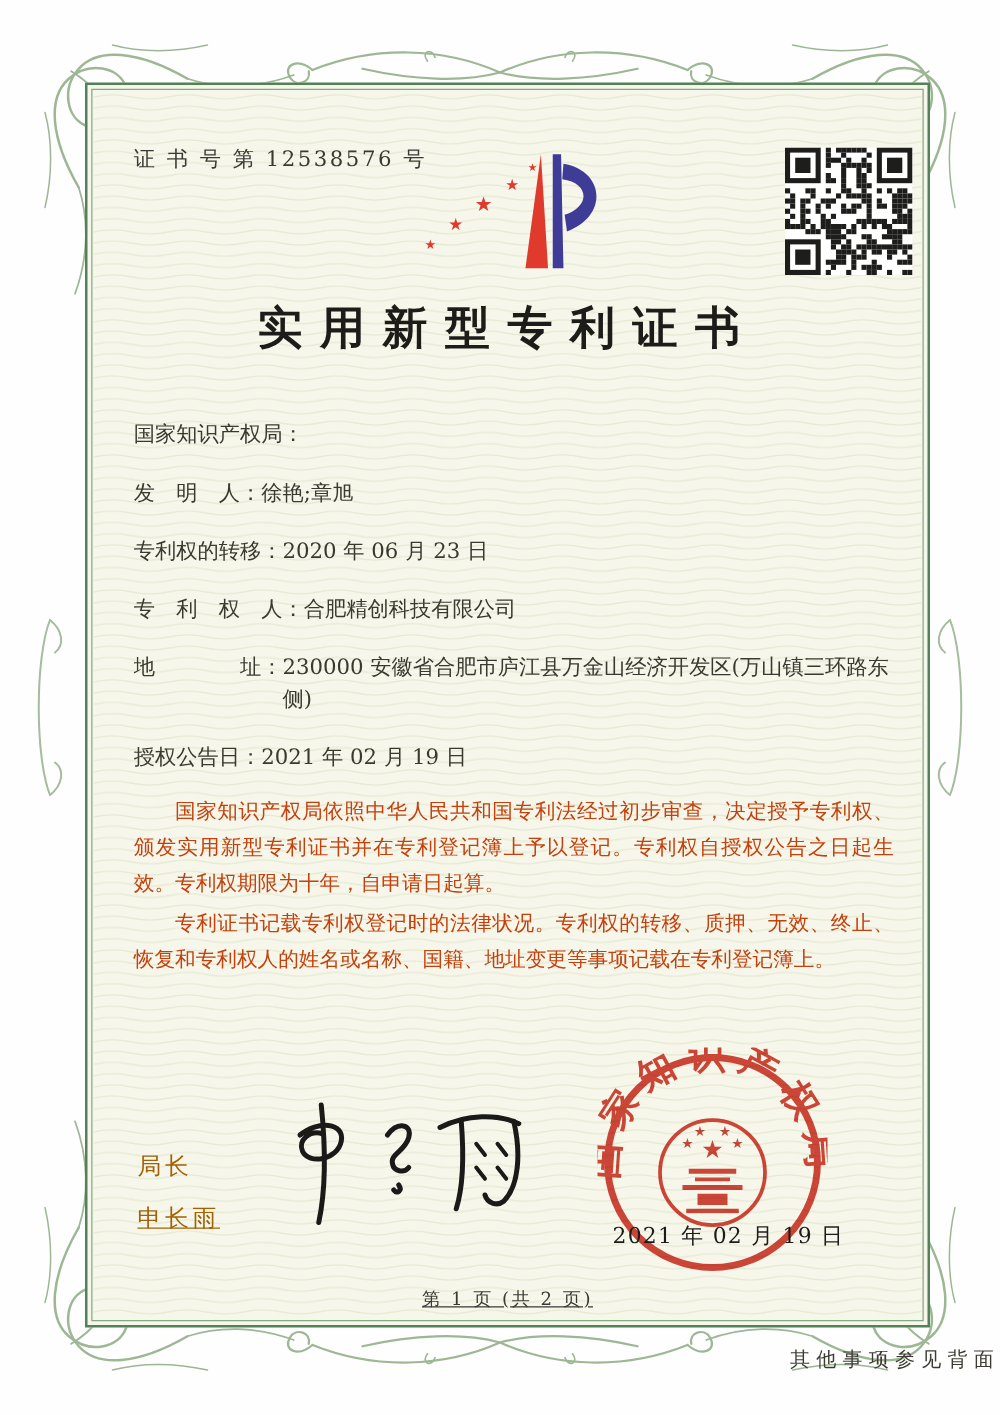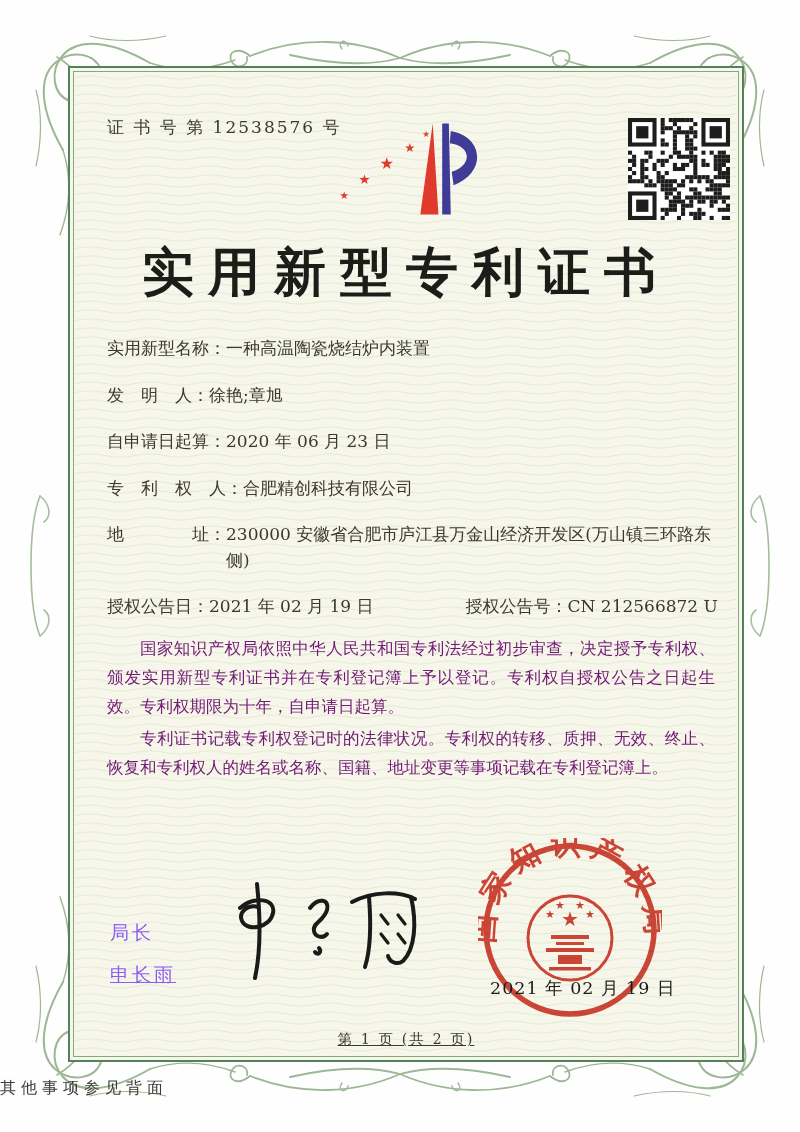--- a/index.html
+++ b/index.html
@@ -8,39 +8,39 @@
   .ornaments{position:absolute;left:0;top:0;width:800px;height:1132px;pointer-events:none;}
   .panel{position:absolute;left:68px;top:66px;width:676px;height:996px;
          border:2px solid #54805a;background:#f7f6ea;box-sizing:border-box;}
   .panel::after{content:"";position:absolute;inset:3px;border:1px solid #84a982;pointer-events:none;}
   .guilloche{position:absolute;inset:5px;width:calc(100% - 10px);height:calc(100% - 10px);}
   .content{position:absolute;inset:0;}
   .cert-no{position:absolute;left:37px;top:48px;font-size:17px;letter-spacing:2px;color:#3a3a33;}
   .logo{position:absolute;left:262px;top:42px;}
   .qr{position:absolute;left:558px;top:50px;width:102px;height:102px;}
   .title{position:absolute;left:0;top:170px;width:100%;margin:0;text-align:center;
-         font-size:52px;font-weight:bold;letter-spacing:14px;color:#1c1c18;}
+         font-size:36px;font-weight:bold;letter-spacing:14px;color:#1c1c18;}
   .body-block{position:absolute;left:37px;top:268px;width:608px;}
   .field{display:flex;font-size:17px;line-height:1.5;margin-bottom:21px;color:#3a392f;}
   .flabel{white-space:nowrap;}
   .fvalue{flex:1;}
   .grant-row{display:flex;justify-content:flex-start;gap:92px;margin-bottom:10px;}
   .grant-row .pair{white-space:nowrap;}
-  .paras{margin-top:14px;color:#701a75;}
+  .paras{margin-top:14px;color:#c2410c;}
   .paras p{margin:0 0 2px 0;font-size:16.5px;line-height:1.78;text-indent:2em;text-align:justify;}
-  .signer{position:absolute;left:40px;top:852px;font-size:19px;color:#8b5cf6;}
+  .signer{position:absolute;left:40px;top:852px;font-size:19px;color:#a16207;}
   .signer .s-title{margin-bottom:16px;letter-spacing:3px;}
   .signer .s-name{letter-spacing:3px;text-decoration:underline;}
   .signature{position:absolute;left:132px;top:800px;}
   .seal{position:absolute;left:408px;top:770px;mix-blend-mode:multiply;opacity:.93;}
   .seal-date{position:absolute;left:420px;top:908px;width:200px;font-size:17.5px;
              color:#1b1b19;letter-spacing:1px;}
   .page-no{position:absolute;left:0;top:962px;width:100%;text-align:center;
            font-size:14.5px;letter-spacing:2px;color:#3a3a33;text-decoration:underline;}
-  .footer-note{position:absolute;left:0;top:1078px;width:100%;text-align:left;
+  .footer-note{position:absolute;left:0;top:1078px;width:100%;text-align:right;
                font-size:16px;letter-spacing:5px;color:#3c3b33;}
 </style>
 </head>
 <body>
 
 <div class="page">
 
   <svg class="ornaments" viewBox="0 0 800 1132">
     <defs>
       <g id="cnr" stroke="#9db795" fill="none" stroke-width="2" stroke-linecap="round">
@@ -333,42 +333,40 @@
           <rect x="80" y="8" width="12" height="12" fill="#1d1d1b"></rect>
           <rect x="0" y="72" width="28" height="28" fill="#1d1d1b"></rect>
           <rect x="4" y="76" width="20" height="20" fill="#fff"></rect>
           <rect x="8" y="80" width="12" height="12" fill="#1d1d1b"></rect>
         </svg>
 
       <h1 class="title">实用新型专利证书</h1>
 
       <div class="body-block">
         <div class="field">
-          <span class="flabel">实用新型名称：</span>
-            <span class="fvalue">一种高温陶瓷烧结炉内装置</span>
+          <span class="flabel">国家知识产权局：</span>
         </div>
         <div class="field">
           <span class="flabel">发　明　人：</span>
             <span class="fvalue">徐艳;章旭</span>
         </div>
         <div class="field">
-          <span class="flabel">自申请日起算：</span>
+          <span class="flabel">专利权的转移：</span>
             <span class="fvalue">2020 年 06 月 23 日</span>
         </div>
         <div class="field">
           <span class="flabel">专　利　权　人：</span>
             <span class="fvalue">合肥精创科技有限公司</span>
         </div>
         <div class="field">
           <span class="flabel">地　　　　址：</span>
             <span class="fvalue">230000 安徽省合肥市庐江县万金山经济开发区(万山镇三环路东侧)</span>
         </div>
         <div class="field grant-row">
           <span class="pair"><span>授权公告日：</span><span>2021 年 02 月 19 日</span></span>
-          <span class="pair"><span>授权公告号：</span><span>CN 212566872 U</span></span>
         </div>
 
         <div class="paras">
           <p>国家知识产权局依照中华人民共和国专利法经过初步审查，决定授予专利权、颁发实用新型专利证书并在专利登记簿上予以登记。专利权自授权公告之日起生效。专利权期限为十年，自申请日起算。</p>
           <p>专利证书记载专利权登记时的法律状况。专利权的转移、质押、无效、终止、恢复和专利权人的姓名或名称、国籍、地址变更等事项记载在专利登记簿上。</p>
         </div>
       </div>
 
       <div class="signer">
         <div class="s-title">局长</div>

